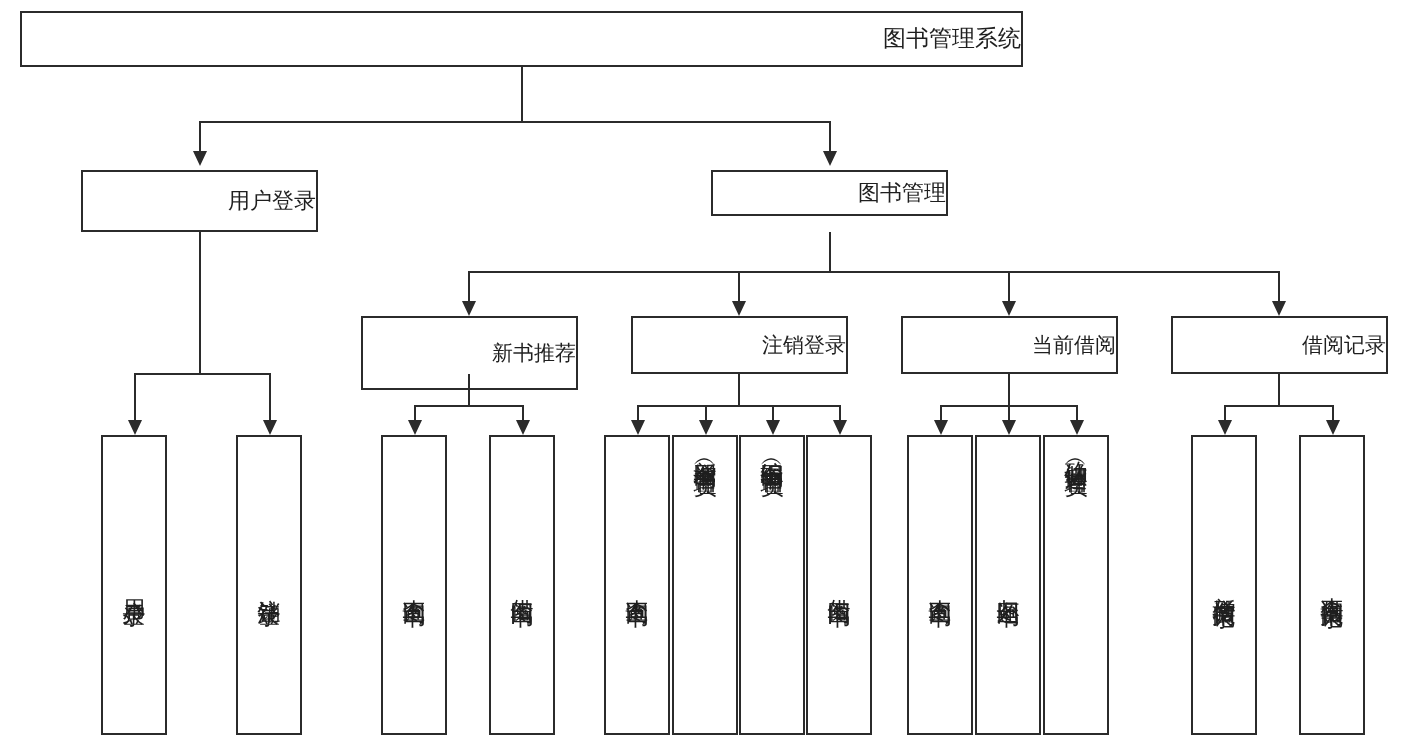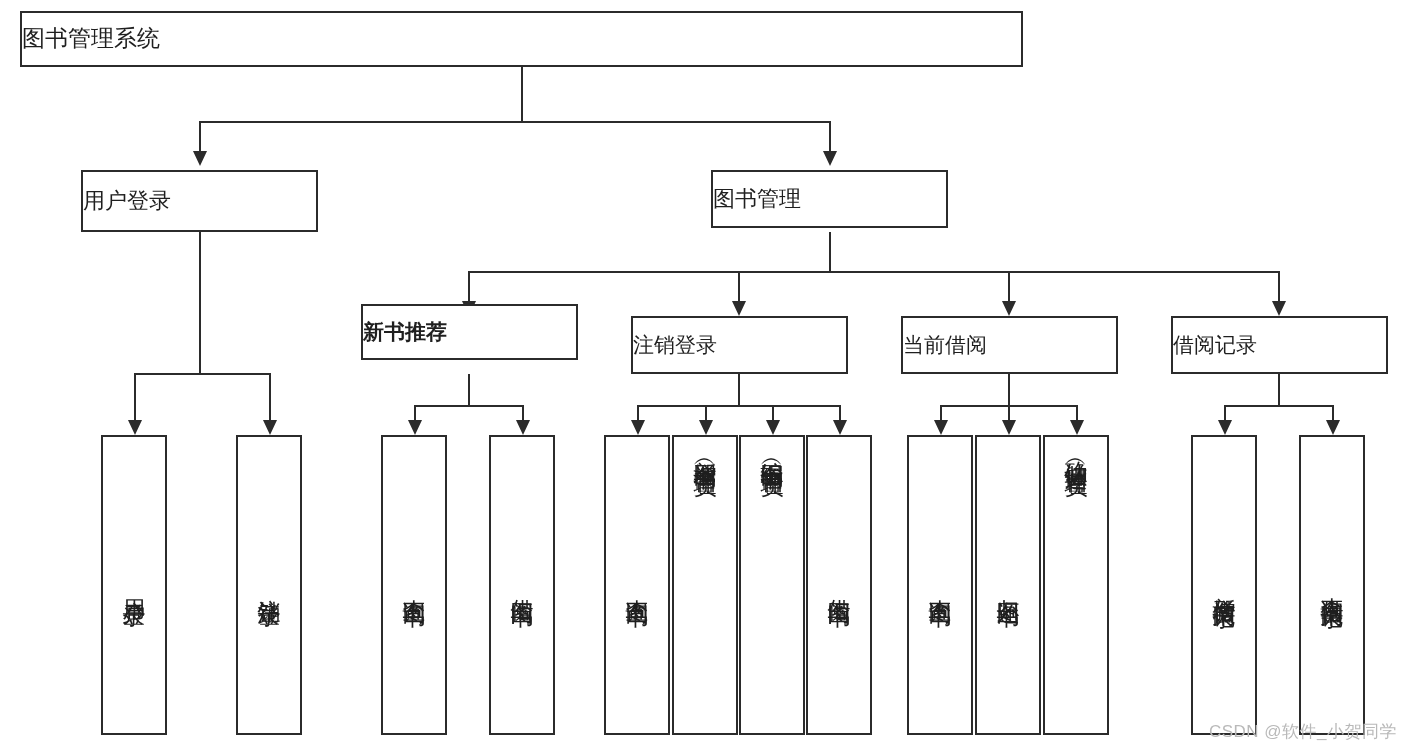--- a/index.html
+++ b/index.html
@@ -16,21 +16,21 @@
   }
 
   
   .node{
     position:absolute;
     box-sizing:border-box;
     background:#ffffff;
     border:2px solid #2b2b2b;
     display:flex;
     align-items:center;
-    justify-content:flex-start;
+    justify-content:flex-end;
     color:#1a1a1a;
   }
   .node .lbl{
     display:block;
     text-align:center;
     line-height:1.18;
     color:#1f1f1f;
   }
 
   .node.root .lbl{ font-size:23px; }
@@ -97,21 +97,21 @@
   <div class="ln h" style="left:199px;top:121px;width:632px;"></div>
   <div class="ln v" style="left:199px;top:121px;height:30px;"></div>
   <div class="ln v" style="left:829px;top:121px;height:30px;"></div>
   <div class="arw" style="left:193px;top:151px;"></div>
   <div class="arw" style="left:823px;top:151px;"></div>
 
   <div class="node lvl2" style="left:81px;top:170px;width:237px;height:62px;">
     <span class="lbl">用户登录</span>
   </div>
 
-  <div class="node lvl2" style="left:711px;top:170px;width:237px;height:58px;">
+  <div class="node lvl2" style="left:711px;top:170px;width:237px;height:46px;">
     <span class="lbl">图书管理</span>
   </div>
 
   <div class="ln v" style="left:199px;top:232px;height:142px;"></div>
   <div class="ln h" style="left:134px;top:373px;width:136px;"></div>
   <div class="ln v" style="left:134px;top:373px;height:47px;"></div>
   <div class="ln v" style="left:269px;top:373px;height:47px;"></div>
   <div class="arw" style="left:128px;top:420px;"></div>
   <div class="arw" style="left:263px;top:420px;"></div>
 
@@ -119,21 +119,21 @@
   <div class="ln h" style="left:468px;top:271px;width:812px;"></div>
   <div class="ln v" style="left:468px;top:271px;height:30px;"></div>
   <div class="ln v" style="left:738px;top:271px;height:30px;"></div>
   <div class="ln v" style="left:1008px;top:271px;height:30px;"></div>
   <div class="ln v" style="left:1278px;top:271px;height:30px;"></div>
   <div class="arw" style="left:462px;top:301px;"></div>
   <div class="arw" style="left:732px;top:301px;"></div>
   <div class="arw" style="left:1002px;top:301px;"></div>
   <div class="arw" style="left:1272px;top:301px;"></div>
 
-  <div class="node lvl3" style="left:361px;top:304px;width:217px;height:56px;font-weight:bold;">
+  <div class="node lvl3" style="left:361px;top:316px;width:217px;height:74px;">
     <span class="lbl">新书推荐</span>
   </div>
   <div class="node lvl3" style="left:631px;top:316px;width:217px;height:58px;">
     <span class="lbl">注销登录</span>
   </div>
   <div class="node lvl3" style="left:1171px;top:316px;width:217px;height:58px;">
     <span class="lbl">借阅记录</span>
   </div>
   <div class="node lvl3" style="left:901px;top:316px;width:217px;height:58px;">
     <span class="lbl">当前借阅</span>
@@ -210,15 +210,14 @@
     <span class="lbl">确认归还（管理员）</span>
   </div>
 
   <div class="node leaf mid" style="left:1191px;top:435px;width:66px;height:300px;">
     <span class="lbl">新增借阅记录</span>
   </div>
   <div class="node leaf mid" style="left:1299px;top:435px;width:66px;height:300px;">
     <span class="lbl">查询借阅记录</span>
   </div>
 
-  <div id="watermark">CSDN @软件_小贺同学</div>
 
 </div>
 
 </body></html>

